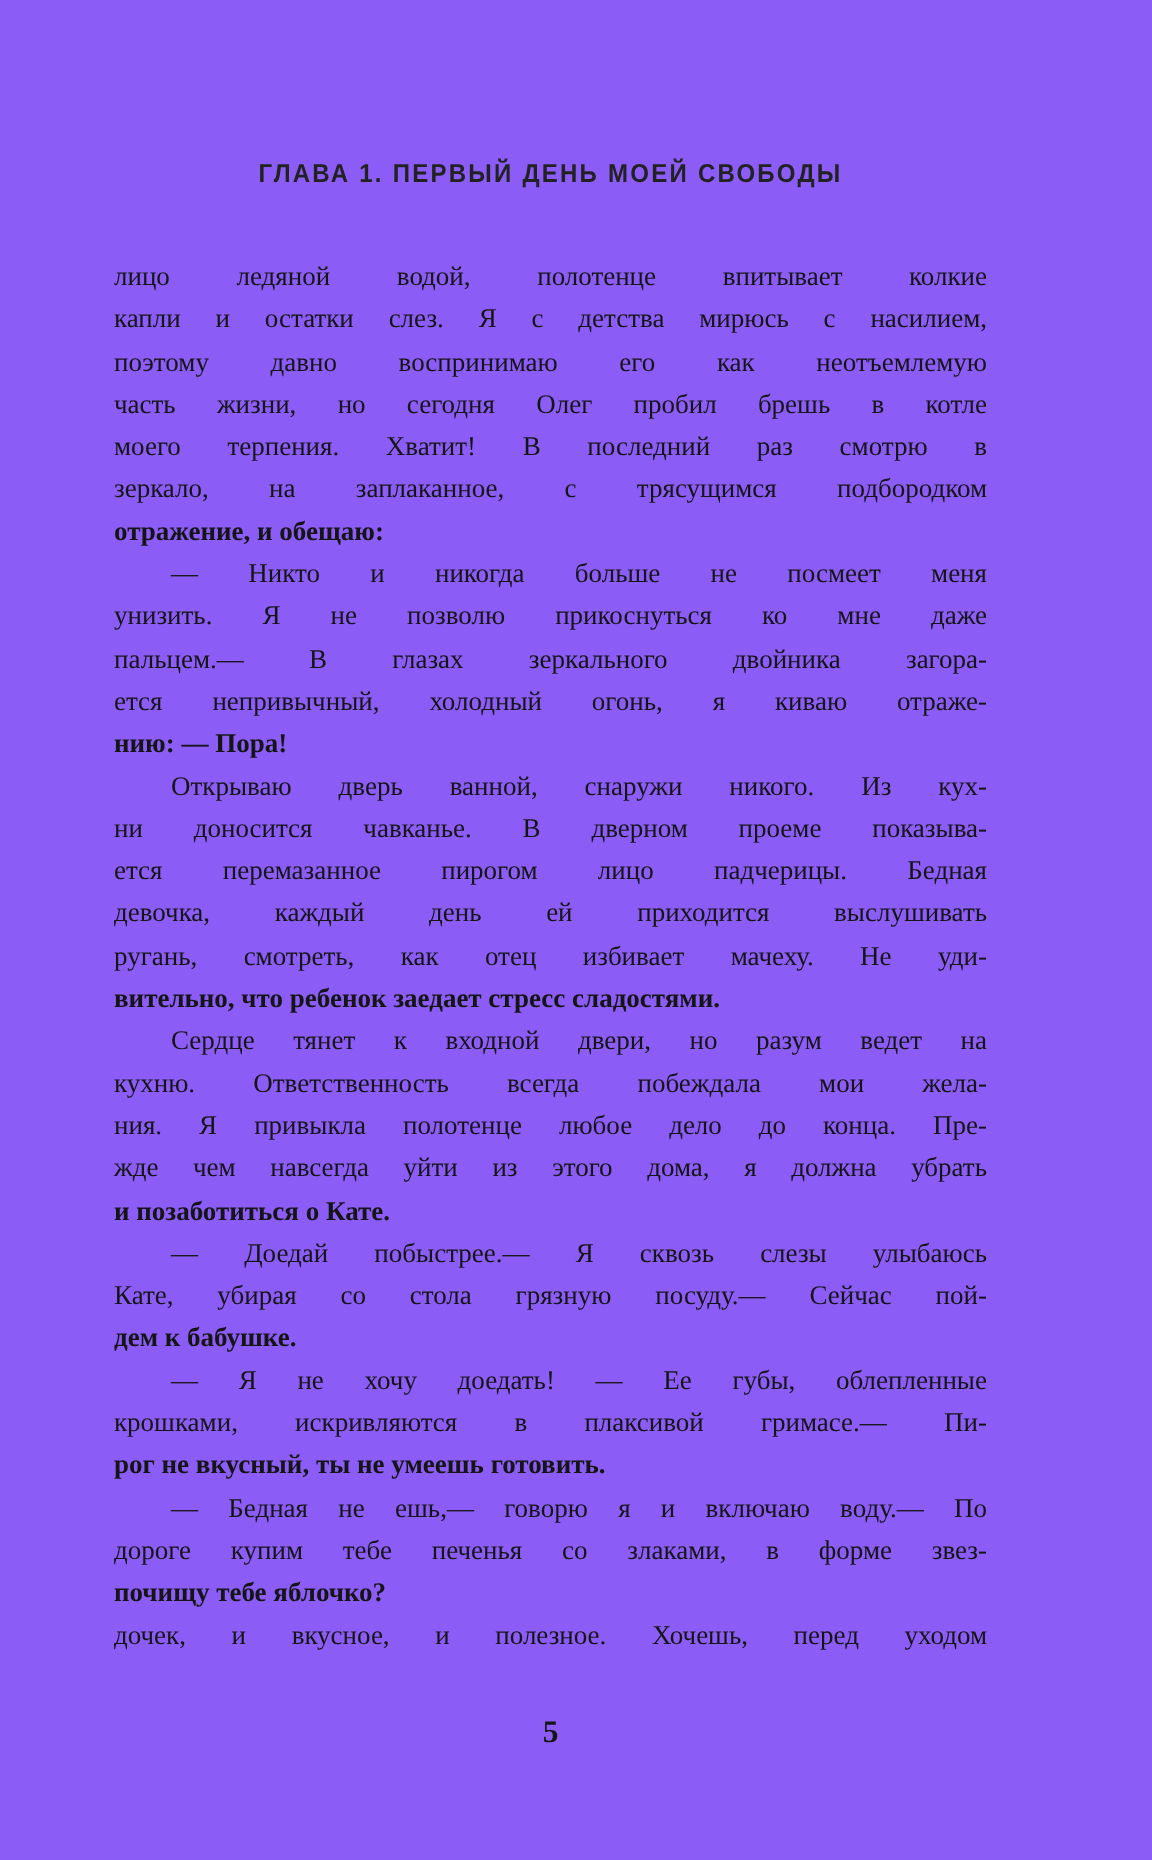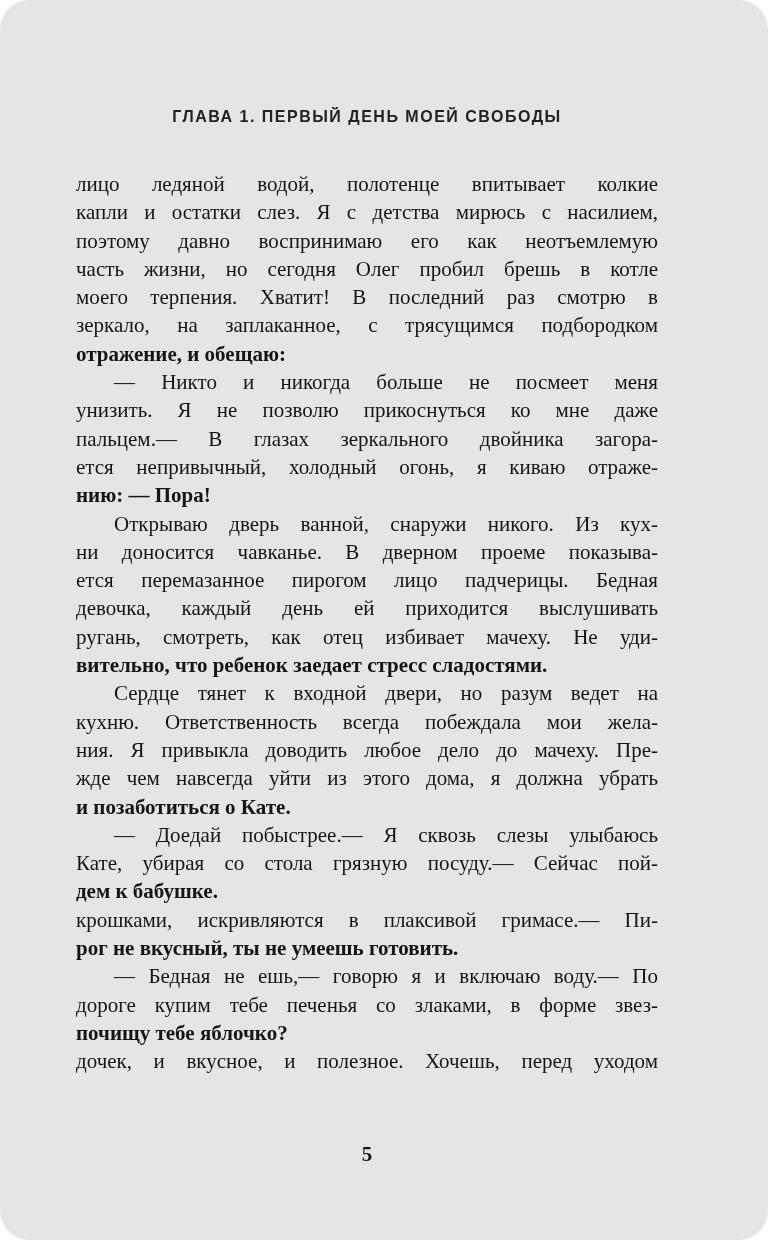--- a/index.html
+++ b/index.html
@@ -4,45 +4,44 @@
 <style>
   html, body {
     margin: 0;
     padding: 0;
     background: #ffffff;
   }
   .book-page {
     position: relative;
     width: 768px;
     height: 1240px;
-    background: #e5e5e5;
+    background: #8b5cf6;
     color: #1a1a1a;
     font-family: "Liberation Serif", serif;
     overflow: hidden;
-    border-radius: 30px;
   }
   .chapter-header {
     position: absolute;
     top: 108px;
     left: 76px;
     width: 582px;
     text-align: center;
     font-family: "Liberation Sans", sans-serif;
     font-weight: bold;
     font-size: 16px;
     letter-spacing: 1.5px;
     color: #222222;
     transform: scaleY(1.08);
   }
   .page-body {
     position: absolute;
     top: 170px;
     left: 76px;
     width: 582px;
-    font-size: 21px;
+    font-size: 18px;
     line-height: 28.3px;
     color: #151515;
   }
   .para { margin: 0; padding: 0; }
   .line {
     text-align: justify;
     text-align-last: justify;
     white-space: normal;
   }
   .line.last {
@@ -90,30 +89,31 @@
         <div class="line first-indent">Открываю дверь ванной, снаружи никого. Из кух-</div>
         <div class="line">ни доносится чавканье. В дверном проеме показыва-</div>
         <div class="line">ется перемазанное пирогом лицо падчерицы. Бедная</div>
         <div class="line">девочка, каждый день ей приходится выслушивать</div>
         <div class="line">ругань, смотреть, как отец избивает мачеху. Не уди-</div>
         <div class="line last">вительно, что ребенок заедает стресс сладостями.</div>
       </div>
       <div class="para">
         <div class="line first-indent">Сердце тянет к входной двери, но разум ведет на</div>
         <div class="line">кухню. Ответственность всегда побеждала мои жела-</div>
-        <div class="line">ния. Я привыкла доводить любое дело до мачеху. Пре-</div>
+        <div class="line">ния. Я привыкла полотенце любое дело до конца. Пре-</div>
         <div class="line">жде чем навсегда уйти из этого дома, я должна убрать</div>
         <div class="line last">и позаботиться о Кате.</div>
       </div>
       <div class="para">
         <div class="line first-indent">— Доедай побыстрее.— Я сквозь слезы улыбаюсь</div>
         <div class="line">Кате, убирая со стола грязную посуду.— Сейчас пой-</div>
         <div class="line last">дем к бабушке.</div>
       </div>
       <div class="para">
+        <div class="line first-indent">— Я не хочу доедать! — Ее губы, облепленные</div>
         <div class="line">крошками, искривляются в плаксивой гримасе.— Пи-</div>
         <div class="line last">рог не вкусный, ты не умеешь готовить.</div>
       </div>
       <div class="para">
         <div class="line first-indent">— Бедная не ешь,— говорю я и включаю воду.— По</div>
         <div class="line">дороге купим тебе печенья со злаками, в форме звез-</div>
         <div class="line last">почищу тебе яблочко?</div>
         <div class="line">дочек, и вкусное, и полезное. Хочешь, перед уходом</div>
       </div>
     </div>

